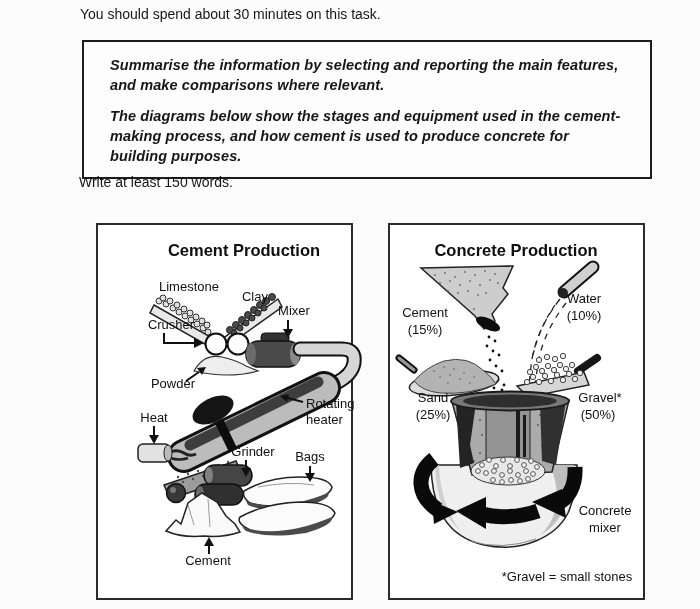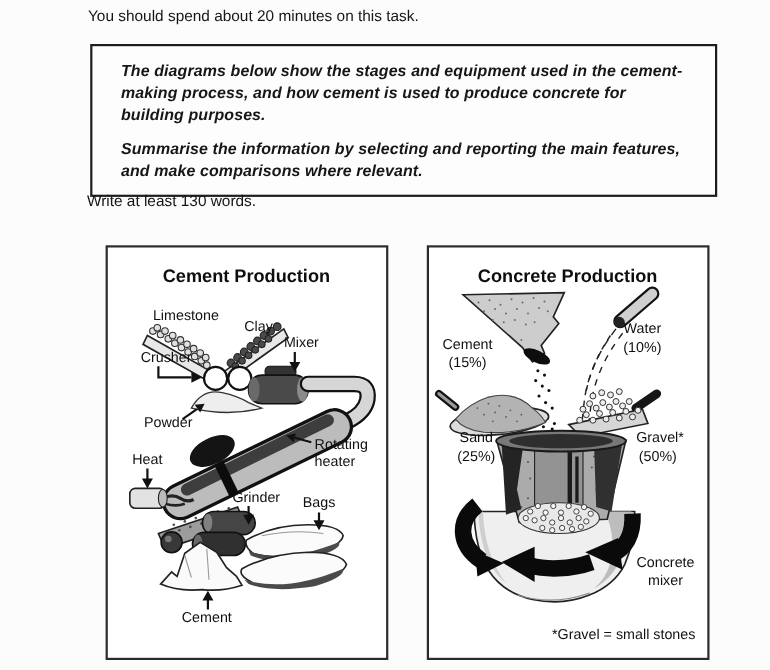--- a/index.html
+++ b/index.html
@@ -17,39 +17,39 @@
   .task-box p{
     margin:0 0 11px 0;font-size:14.5px;line-height:20px;
     font-weight:bold;font-style:italic;letter-spacing:.1px;
   }
   .task-box p:last-child{margin-bottom:0;}
   .bottom-instruction{position:absolute;left:79px;top:174px;margin:0;font-size:14px;}
   .panel{
     position:absolute;top:223px;width:257px;height:377px;box-sizing:border-box;
     border:2px solid #2b2b2b;background:#fff;
   }
-  .left-panel{left:96px;}
+  .left-panel{left:96px;padding-left:20px;}
   .right-panel{left:367px;margin-left:21px;}
   .panel svg{display:block;}
   .title{font-family:"Liberation Sans",sans-serif;font-size:16.5px;font-weight:bold;fill:#0e0e0e;}
   .lbl{font-family:"Liberation Sans",sans-serif;font-size:13px;fill:#111;}
 </style>
 </head>
 <body>
 
 <div class="page">
 
-  <p class="top-instruction">You should spend about 20 minutes on this task.</p>
+  <p class="top-instruction">You should spend about 30 minutes on this task.</p>
 
   <div class="task-box">
+    <p>Summarise the information by selecting and reporting the main features, and make comparisons where relevant.</p>
     <p>The diagrams below show the stages and equipment used in the cement-making process, and how cement is used to produce concrete for building purposes.</p>
-    <p>Summarise the information by selecting and reporting the main features, and make comparisons where relevant.</p>
   </div>
 
-  <p class="bottom-instruction">Write at least 130 words.</p>
+  <p class="bottom-instruction">Write at least 150 words.</p>
 
   <div class="panel left-panel">
     <svg width="253" height="373" viewBox="0 0 253 373">
 
       <text class="title" x="126" y="31" text-anchor="middle">Cement Production</text>
 
       <g>
         <polygon points="36,80 96,114 92,122 32,88" fill="#e8e8e8" stroke="#222" stroke-width="1.5"></polygon>
         <g fill="#e0e0e0" stroke="#333" stroke-width="1">
           <circle cx="41" cy="76" r="3"></circle>

